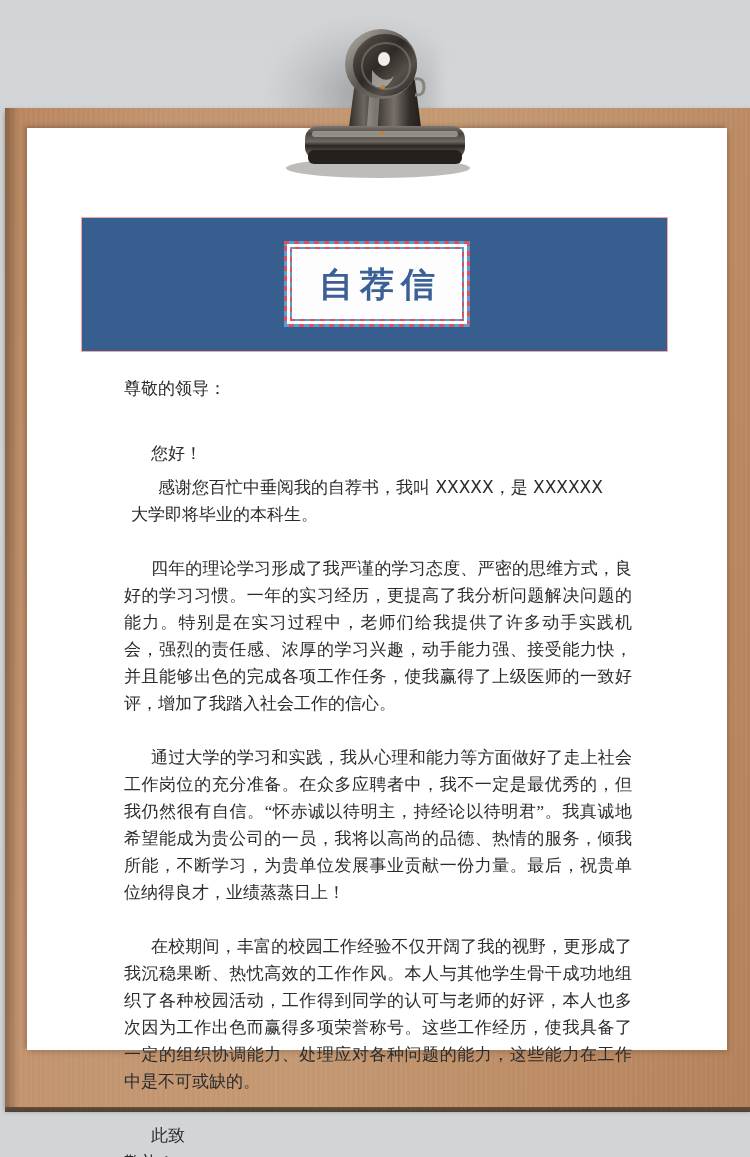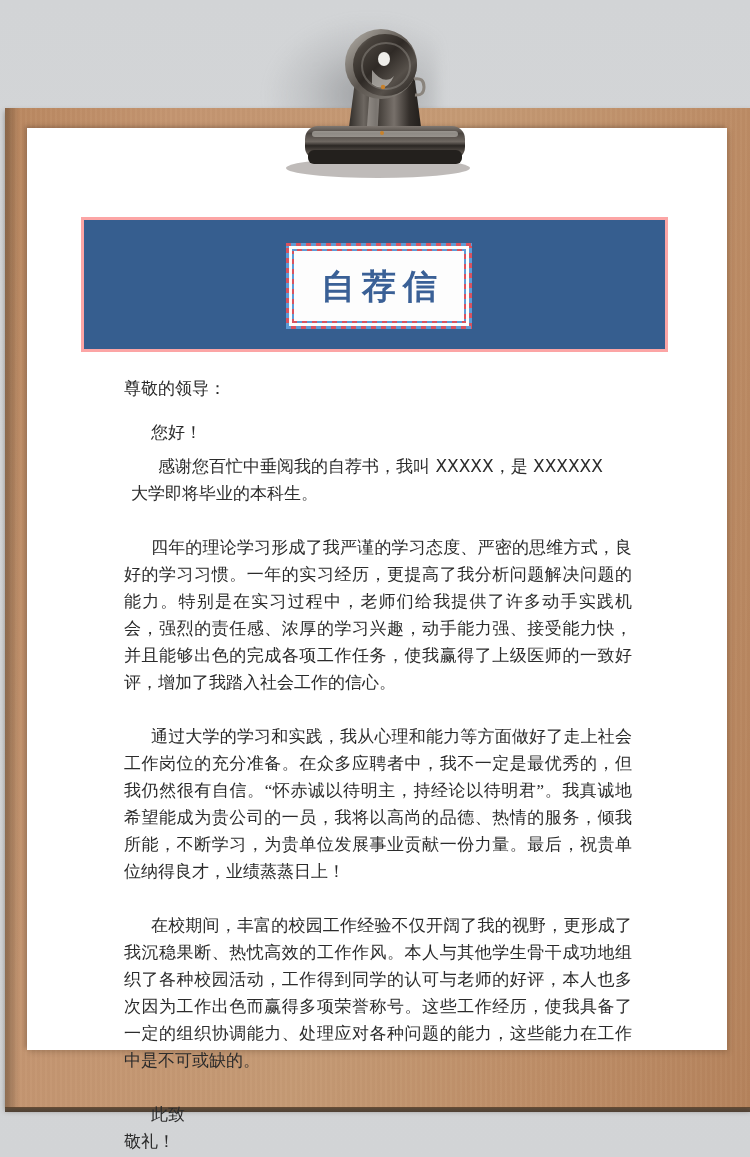--- a/index.html
+++ b/index.html
@@ -69,21 +69,21 @@
 
   
   .clip { position: absolute; left: 0; top: 0; width: 750px; height: 200px; }
 
   
   .banner {
     position: absolute;
     left: 54px; top: 89px;     
     width: 587px; height: 135px;
     background: #365e8f;
-    border: 3px solid #fca5a5;
+    border: 1px solid #fca5a5;
     box-sizing: border-box;
   }
   .title-box {
     position: absolute;
     left: 202px; top: 23px;
     width: 186px; height: 86px;
     background: #fdfdfd;
     box-sizing: border-box;
     display: flex; align-items: center; justify-content: center;
   }
@@ -126,21 +126,21 @@
   .letter {
     position: absolute;
     left: 97px; top: 247px;    
     width: 508px;
     color: #2b2b2b;
     font-size: 17px;
     line-height: 27px;
     font-family: "DejaVu Sans", "Liberation Sans", sans-serif;
   }
   .salutation { margin: 0 0 0 0; }
-  .greet { margin: 17px 0 0 0; text-indent: 27px; }
+  .greet { margin: 38px 0 0 0; text-indent: 27px; }
   .intro { margin: 7px; text-indent: 27px; }
   .para {
     margin: 27px 0 0 0;
     text-indent: 27px;
     text-align: justify;
     text-justify: inter-ideograph;
     font-family: Liberation Serif, serif;
   }
   .closing-1 { margin: 27px 0 0 0; text-indent: 27px; }
   .closing-2 { margin: 0; }

